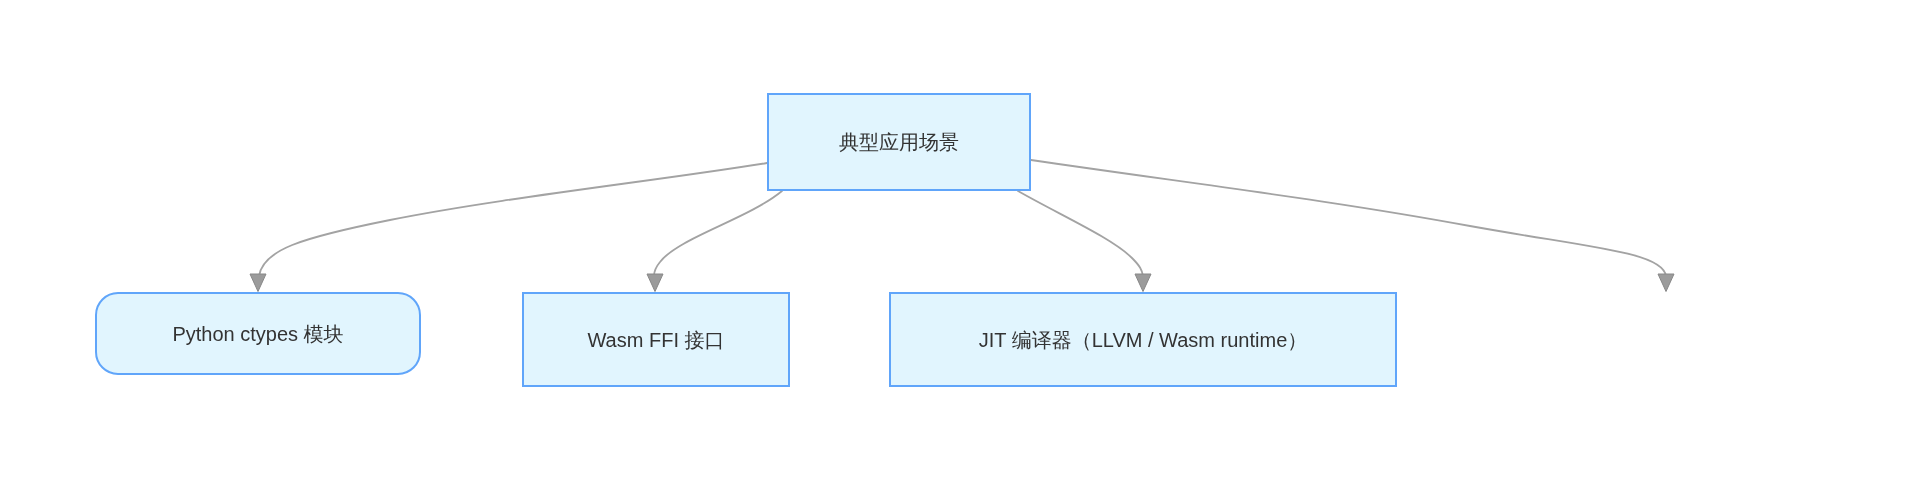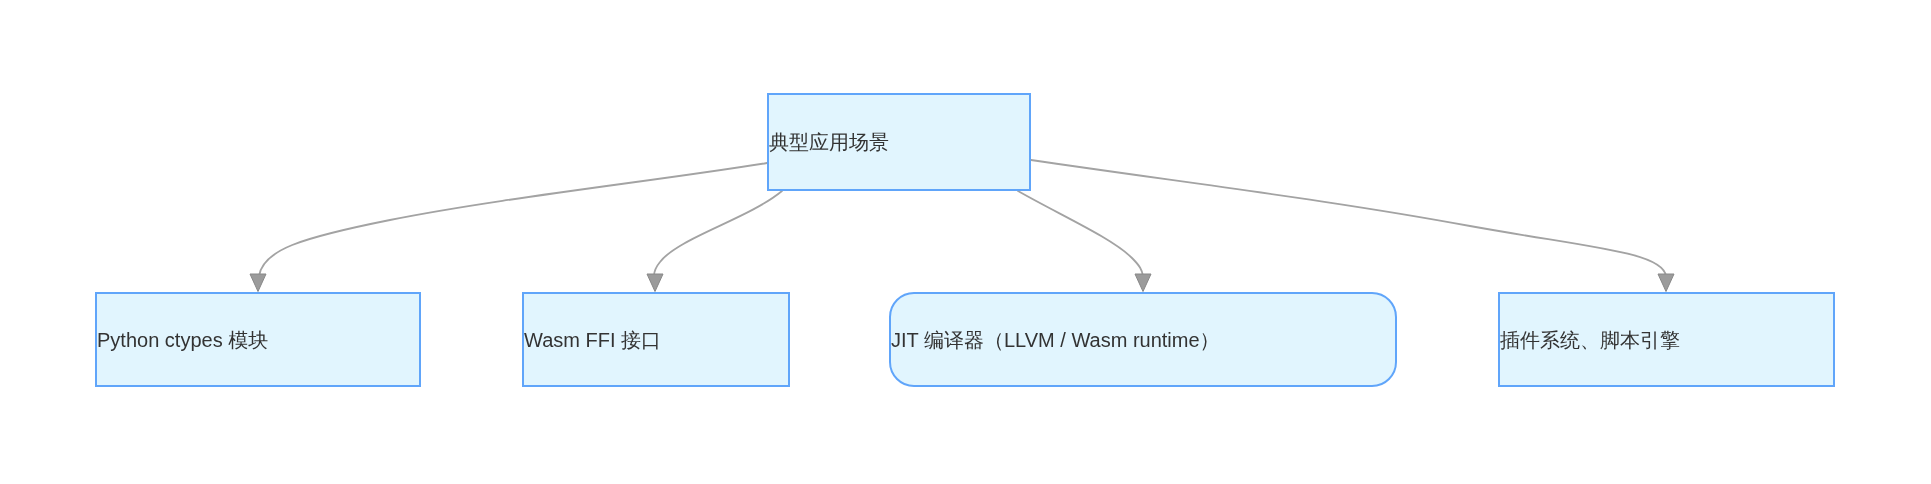--- a/index.html
+++ b/index.html
@@ -34,32 +34,33 @@
     stroke: #888888;
     stroke-width: 1;
   }
   .node {
     position: absolute;
     box-sizing: border-box;
     background: var(--node-fill, #e1f5fe);
     border: 2px solid var(--node-border, #60a5fa);
     display: flex;
     align-items: center;
+    justify-content: center;
     text-align: center;
   }
   .node .label {
     color: var(--node-text, #333333);
     font-size: 20px;
     line-height: 1.3;
     white-space: nowrap;
   }
   .node-root   { left: 767px;  top: 93px;  width: 264px; height: 98px; }
-  .node-child1 { left: 95px;   top: 292px; width: 326px; height: 95px; }
+  .node-child1 { left: 95px;   top: 292px; width: 326px; height: 83px; border-radius: 23px; }
   .node-child2 { left: 522px;  top: 292px; width: 268px; height: 95px; }
-  .node-child3 { left: 889px;  top: 292px; width: 508px; height: 95px; border-radius: 25px; }
+  .node-child3 { left: 889px;  top: 292px; width: 508px; height: 95px; }
   .node-child4 { left: 1498px; top: 292px; width: 337px; height: 95px; }
 </style>
 </head>
 <body>
 
 <div class="canvas">
 
   <svg class="edge-layer" viewBox="0 0 1931 484" xmlns="http://www.w3.org/2000/svg">
     <path class="edge" d="M 767 163 C 655 181, 500 198, 390 220 C 300 238, 263 250, 259 276"></path>
     <path class="edge" d="M 782 191 C 748 219, 678 238, 660 262 C 655 268, 654 272, 654 276"></path>
@@ -81,17 +82,14 @@
   </div>
 
   <div class="node node-child2">
     <span class="label">Wasm FFI 接口</span>
   </div>
 
   <div class="node node-child3">
     <span class="label">JIT 编译器（LLVM / Wasm runtime）</span>
   </div>
 
-  <div class="node node-child4">
-    <span class="label">插件系统、脚本引擎</span>
-  </div>
 
 </div>
 
 </body></html>

